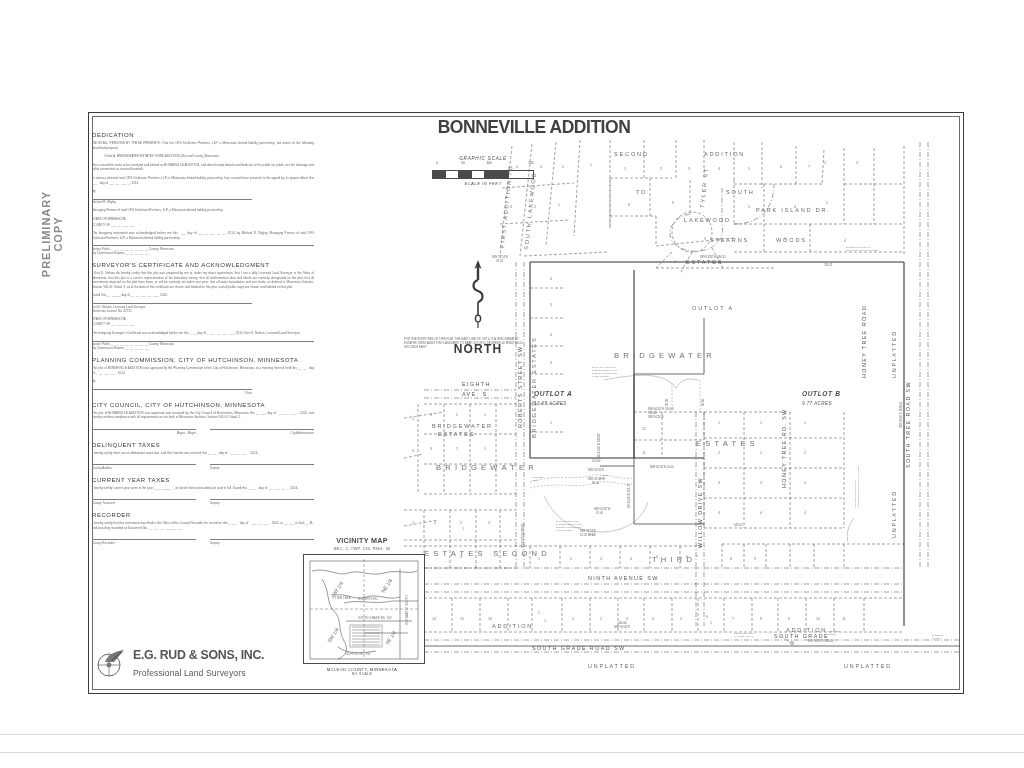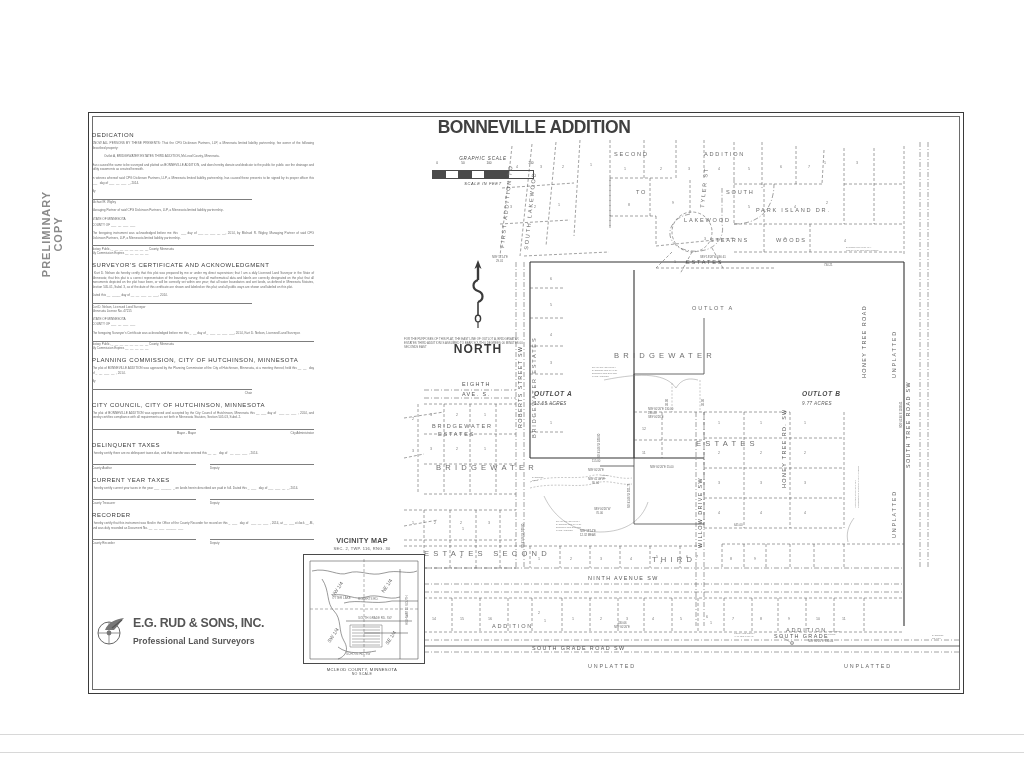--- a/index.html
+++ b/index.html
@@ -64,25 +64,25 @@
 
   
   .vic{position:absolute;left:303px;top:536px;width:118px;}
   .vic .vt{text-align:center;font-weight:bold;font-size:8px;letter-spacing:.3px;color:#4a4a4a;transform:scaleX(.9);}
   .vic .vs{text-align:center;font-size:4px;letter-spacing:.3px;color:#5a5a5a;margin-top:1px;}
   .vicbox{position:relative;margin-top:3px;width:120px;height:108px;border:1px solid #4a4a4a;background:#fff;overflow:hidden;}
   .vic .vfoot{text-align:center;font-size:4.2px;letter-spacing:.3px;color:#4a4a4a;margin-top:3px;}
   .vic .vfoot2{text-align:center;font-size:3.6px;letter-spacing:.3px;color:#5a5a5a;}
 
   
-  .logo{position:absolute;left:96px;top:616px;width:200px;display:flex;align-items:center;gap:3px;}
+  .logo{position:absolute;left:96px;top:648px;width:200px;display:flex;align-items:center;gap:3px;}
   .logo .mark{flex:none;}
   .logo .ltext{line-height:1;}
   .logo .l1{font-weight:bold;font-size:13px;letter-spacing:-.3px;color:#555;transform:scaleX(.95);transform-origin:0 50%;}
-  .logo .l2{font-weight:bold;font-size:8.6px;letter-spacing:.1px;color:#555;margin-top:8px;}
+  .logo .l2{font-weight:normal;font-size:8.6px;letter-spacing:.1px;color:#555;margin-top:8px;}
 
   
   #mapsvg{position:absolute;left:404px;top:128px;}
 
   .bigname{font-family:"Liberation Sans",sans-serif;}
 </style>
 </head>
 <body>
 
 <div id="sheet">

